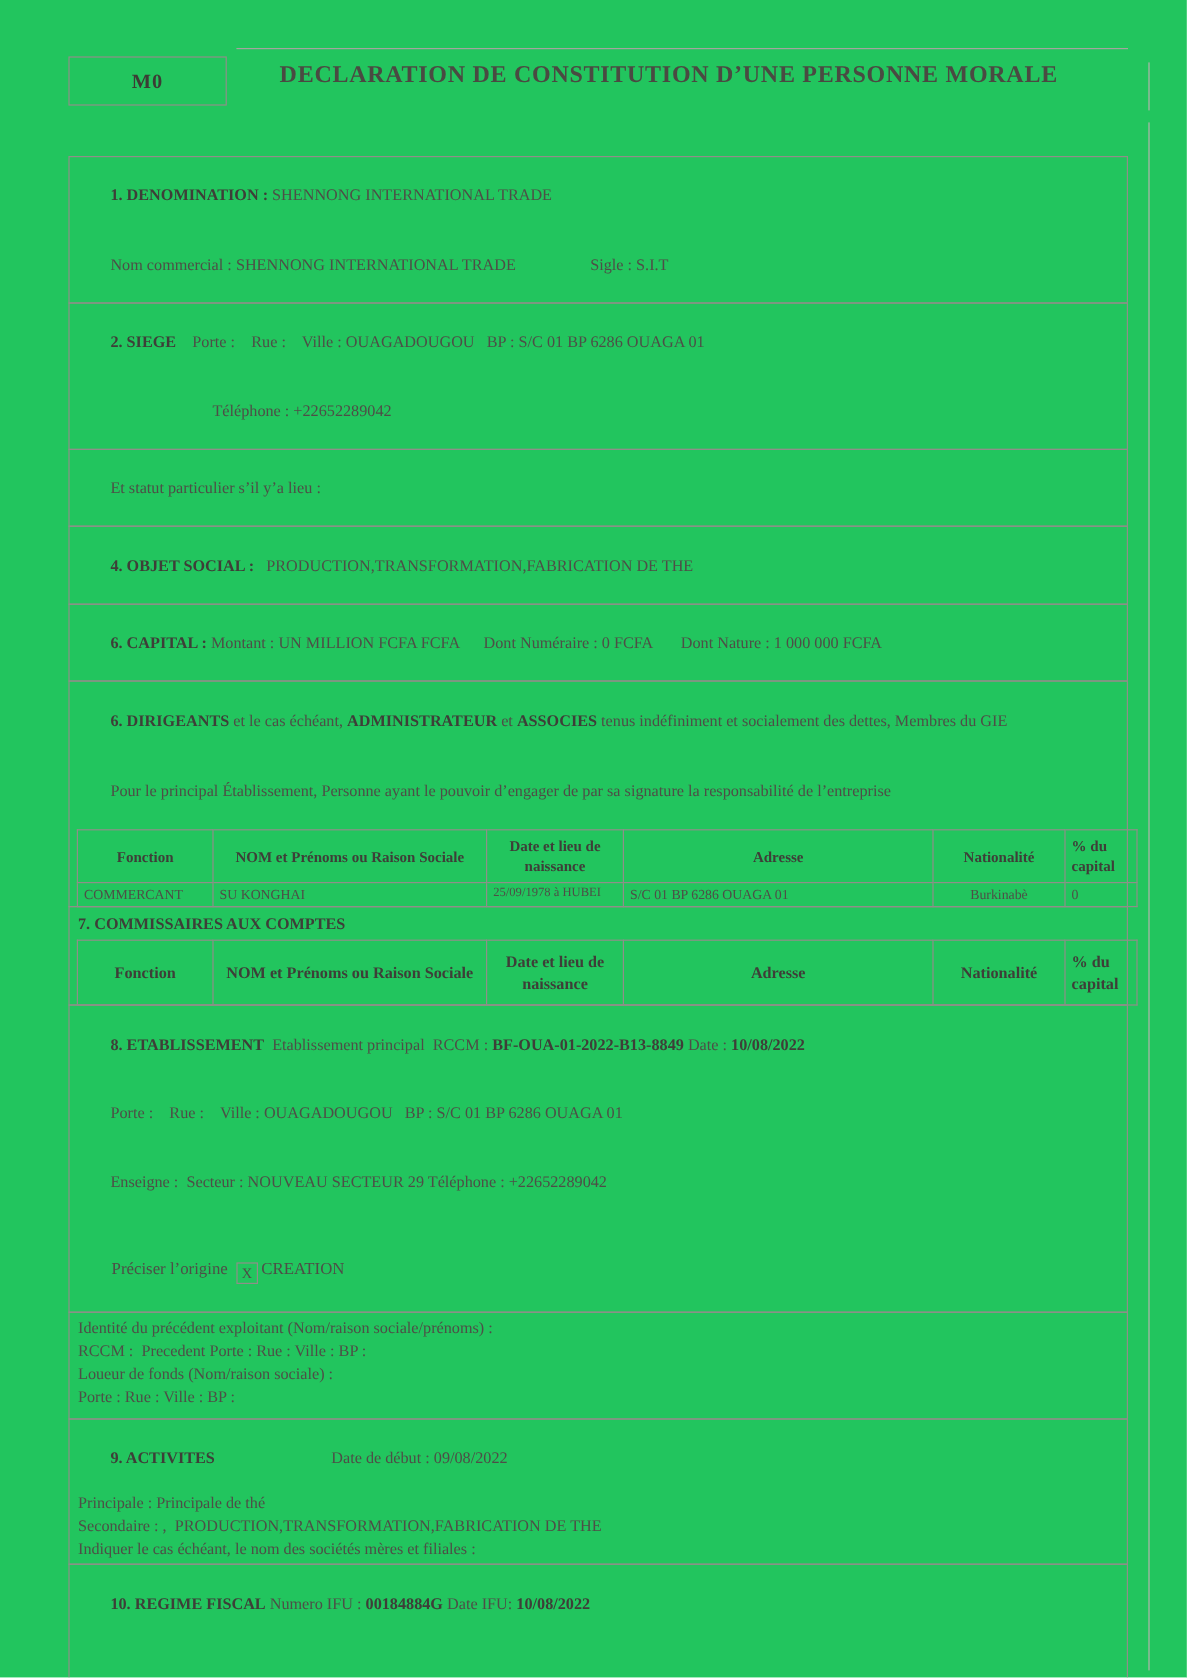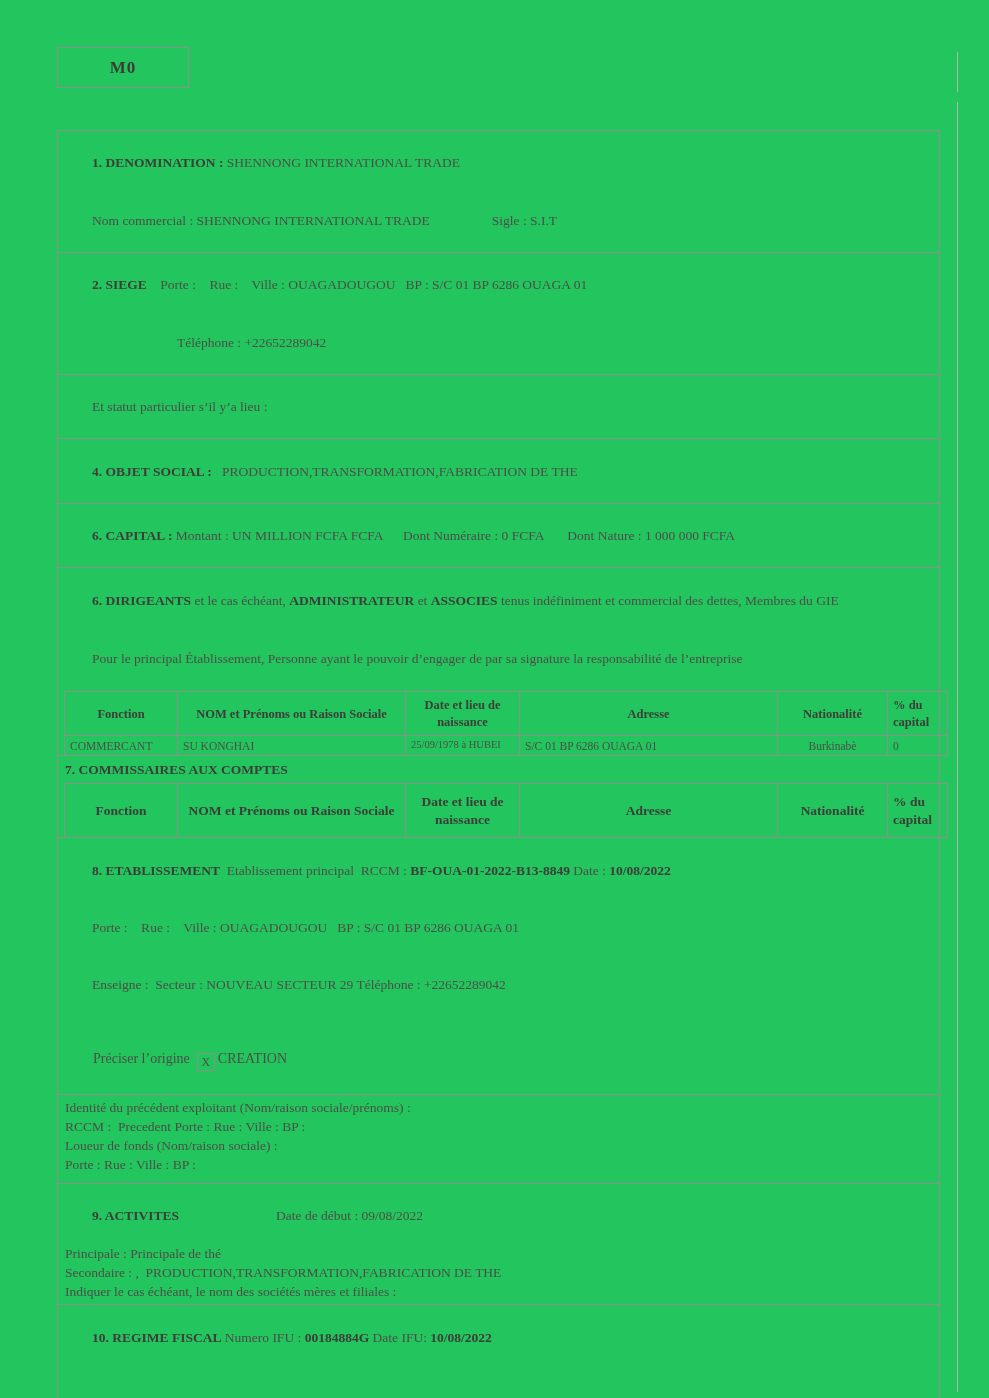--- a/index.html
+++ b/index.html
@@ -76,20 +76,23 @@
 <div class="page">
   <div class="edge-line edge-top"></div>
   <div class="edge-line edge-main"></div>
 
   <div class="doc">
 
     <div class="header">
       <div class="m0-box">
         <span>M0</span>
       </div>
+      <div class="title-wrap">
+        <span>DECLARATION DE CONSTITUTION D’UNE PERSONNE MORALE</span>
+      </div>
     </div>
 
     <div class="sec" style="min-height:52px;margin-top:42px;">
       <div class="line">
         <span class="b">1. DENOMINATION :</span><span> SHENNONG INTERNATIONAL TRADE</span>
       </div>
       <div class="line">
         <span>Nom commercial : SHENNONG INTERNATIONAL TRADE</span><span class="sigle-span">Sigle : S.I.T</span>
       </div>
     </div>
@@ -116,21 +119,21 @@
     </div>
 
     <div class="sec" style="min-height:60px;">
       <div class="line">
         <span class="b">6. CAPITAL :</span><span> Montant : UN MILLION FCFA FCFA      Dont Numéraire : 0 FCFA       Dont Nature : 1 000 000 FCFA</span>
       </div>
     </div>
 
     <div class="sec" style="padding-bottom:0;">
       <div class="line s6-intro">
-        <span class="b">6. DIRIGEANTS</span><span> et le cas échéant, </span><span class="b">ADMINISTRATEUR</span><span> et </span><span class="b">ASSOCIES</span><span> tenus indéfiniment et commercial des dettes, Membres du GIE</span>
+        <span class="b">6. DIRIGEANTS</span><span> et le cas échéant, </span><span class="b">ADMINISTRATEUR</span><span> et </span><span class="b">ASSOCIES</span><span> tenus indéfiniment et socialement des dettes, Membres du GIE</span>
       </div>
       <div class="line">
         <span>Pour le principal Établissement, Personne ayant le pouvoir d’engager de par sa signature la responsabilité de l’entreprise</span>
       </div>
       <div class="tbl">
         <div class="tr">
           <div class="th c-fonction">Fonction</div>
           <div class="th c-nom">NOM et Prénoms ou Raison Sociale</div>
           <div class="th c-date">Date et lieu de naissance</div>
           <div class="th c-adresse">Adresse</div>

